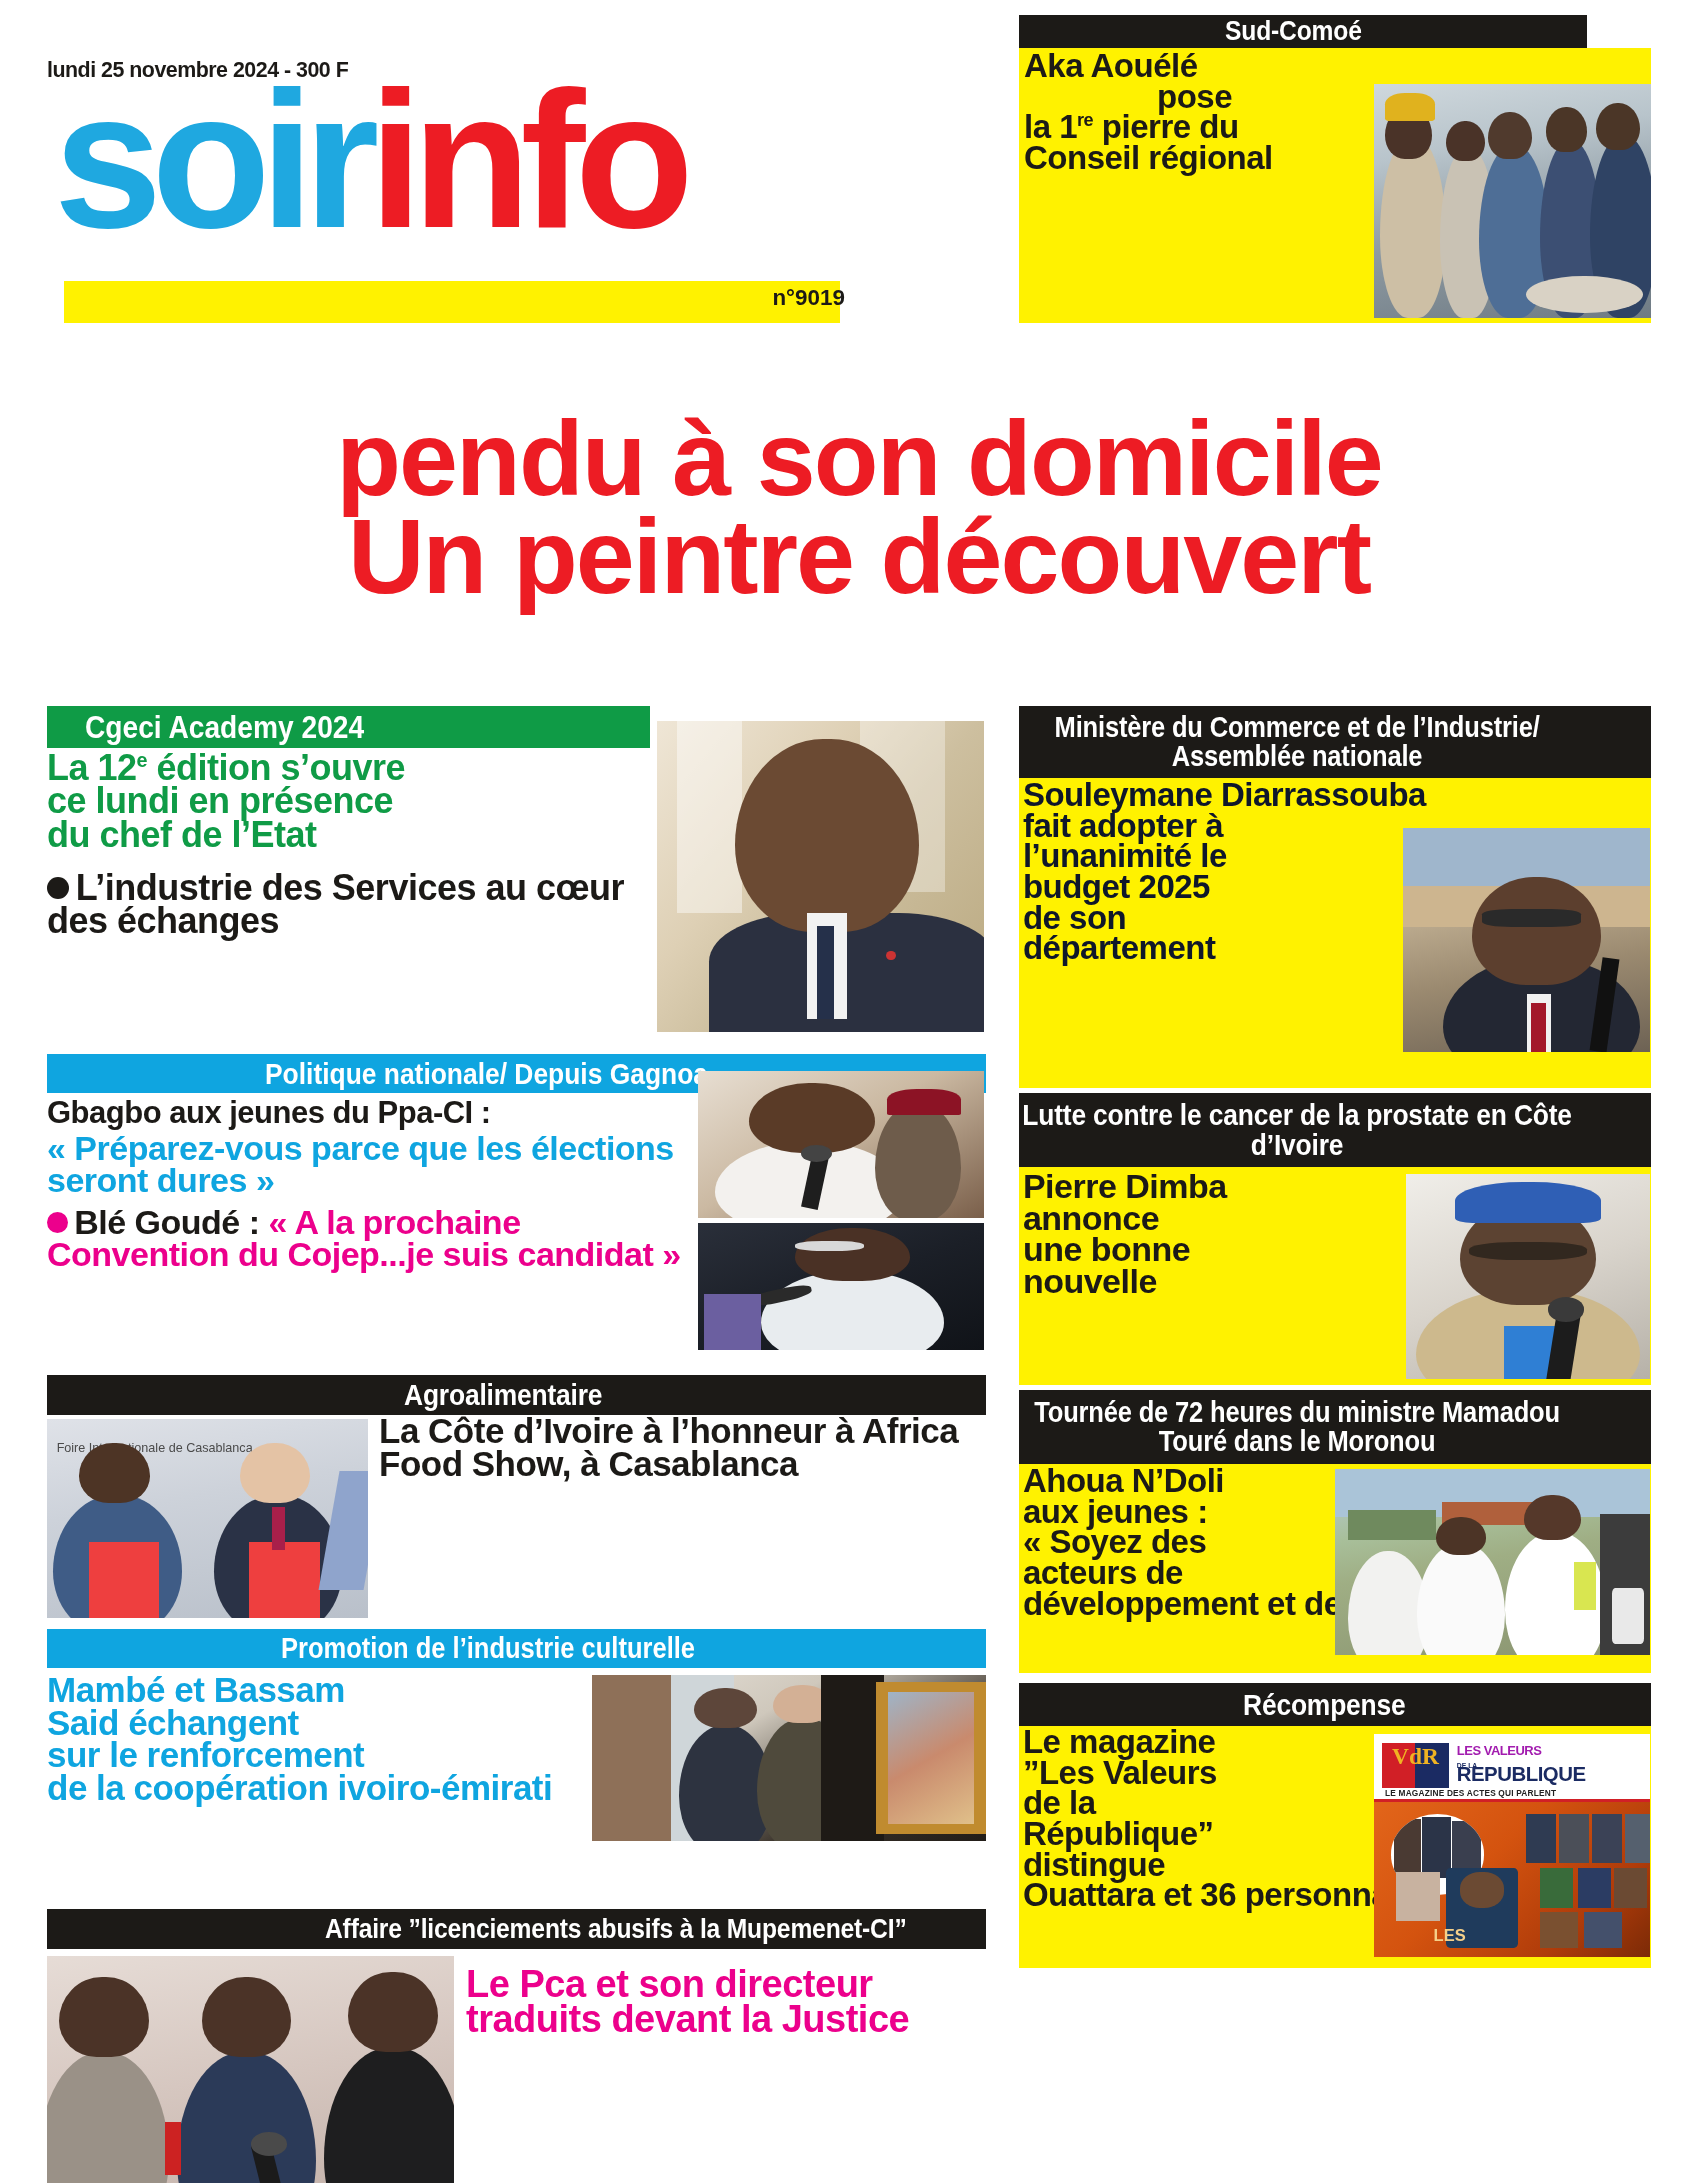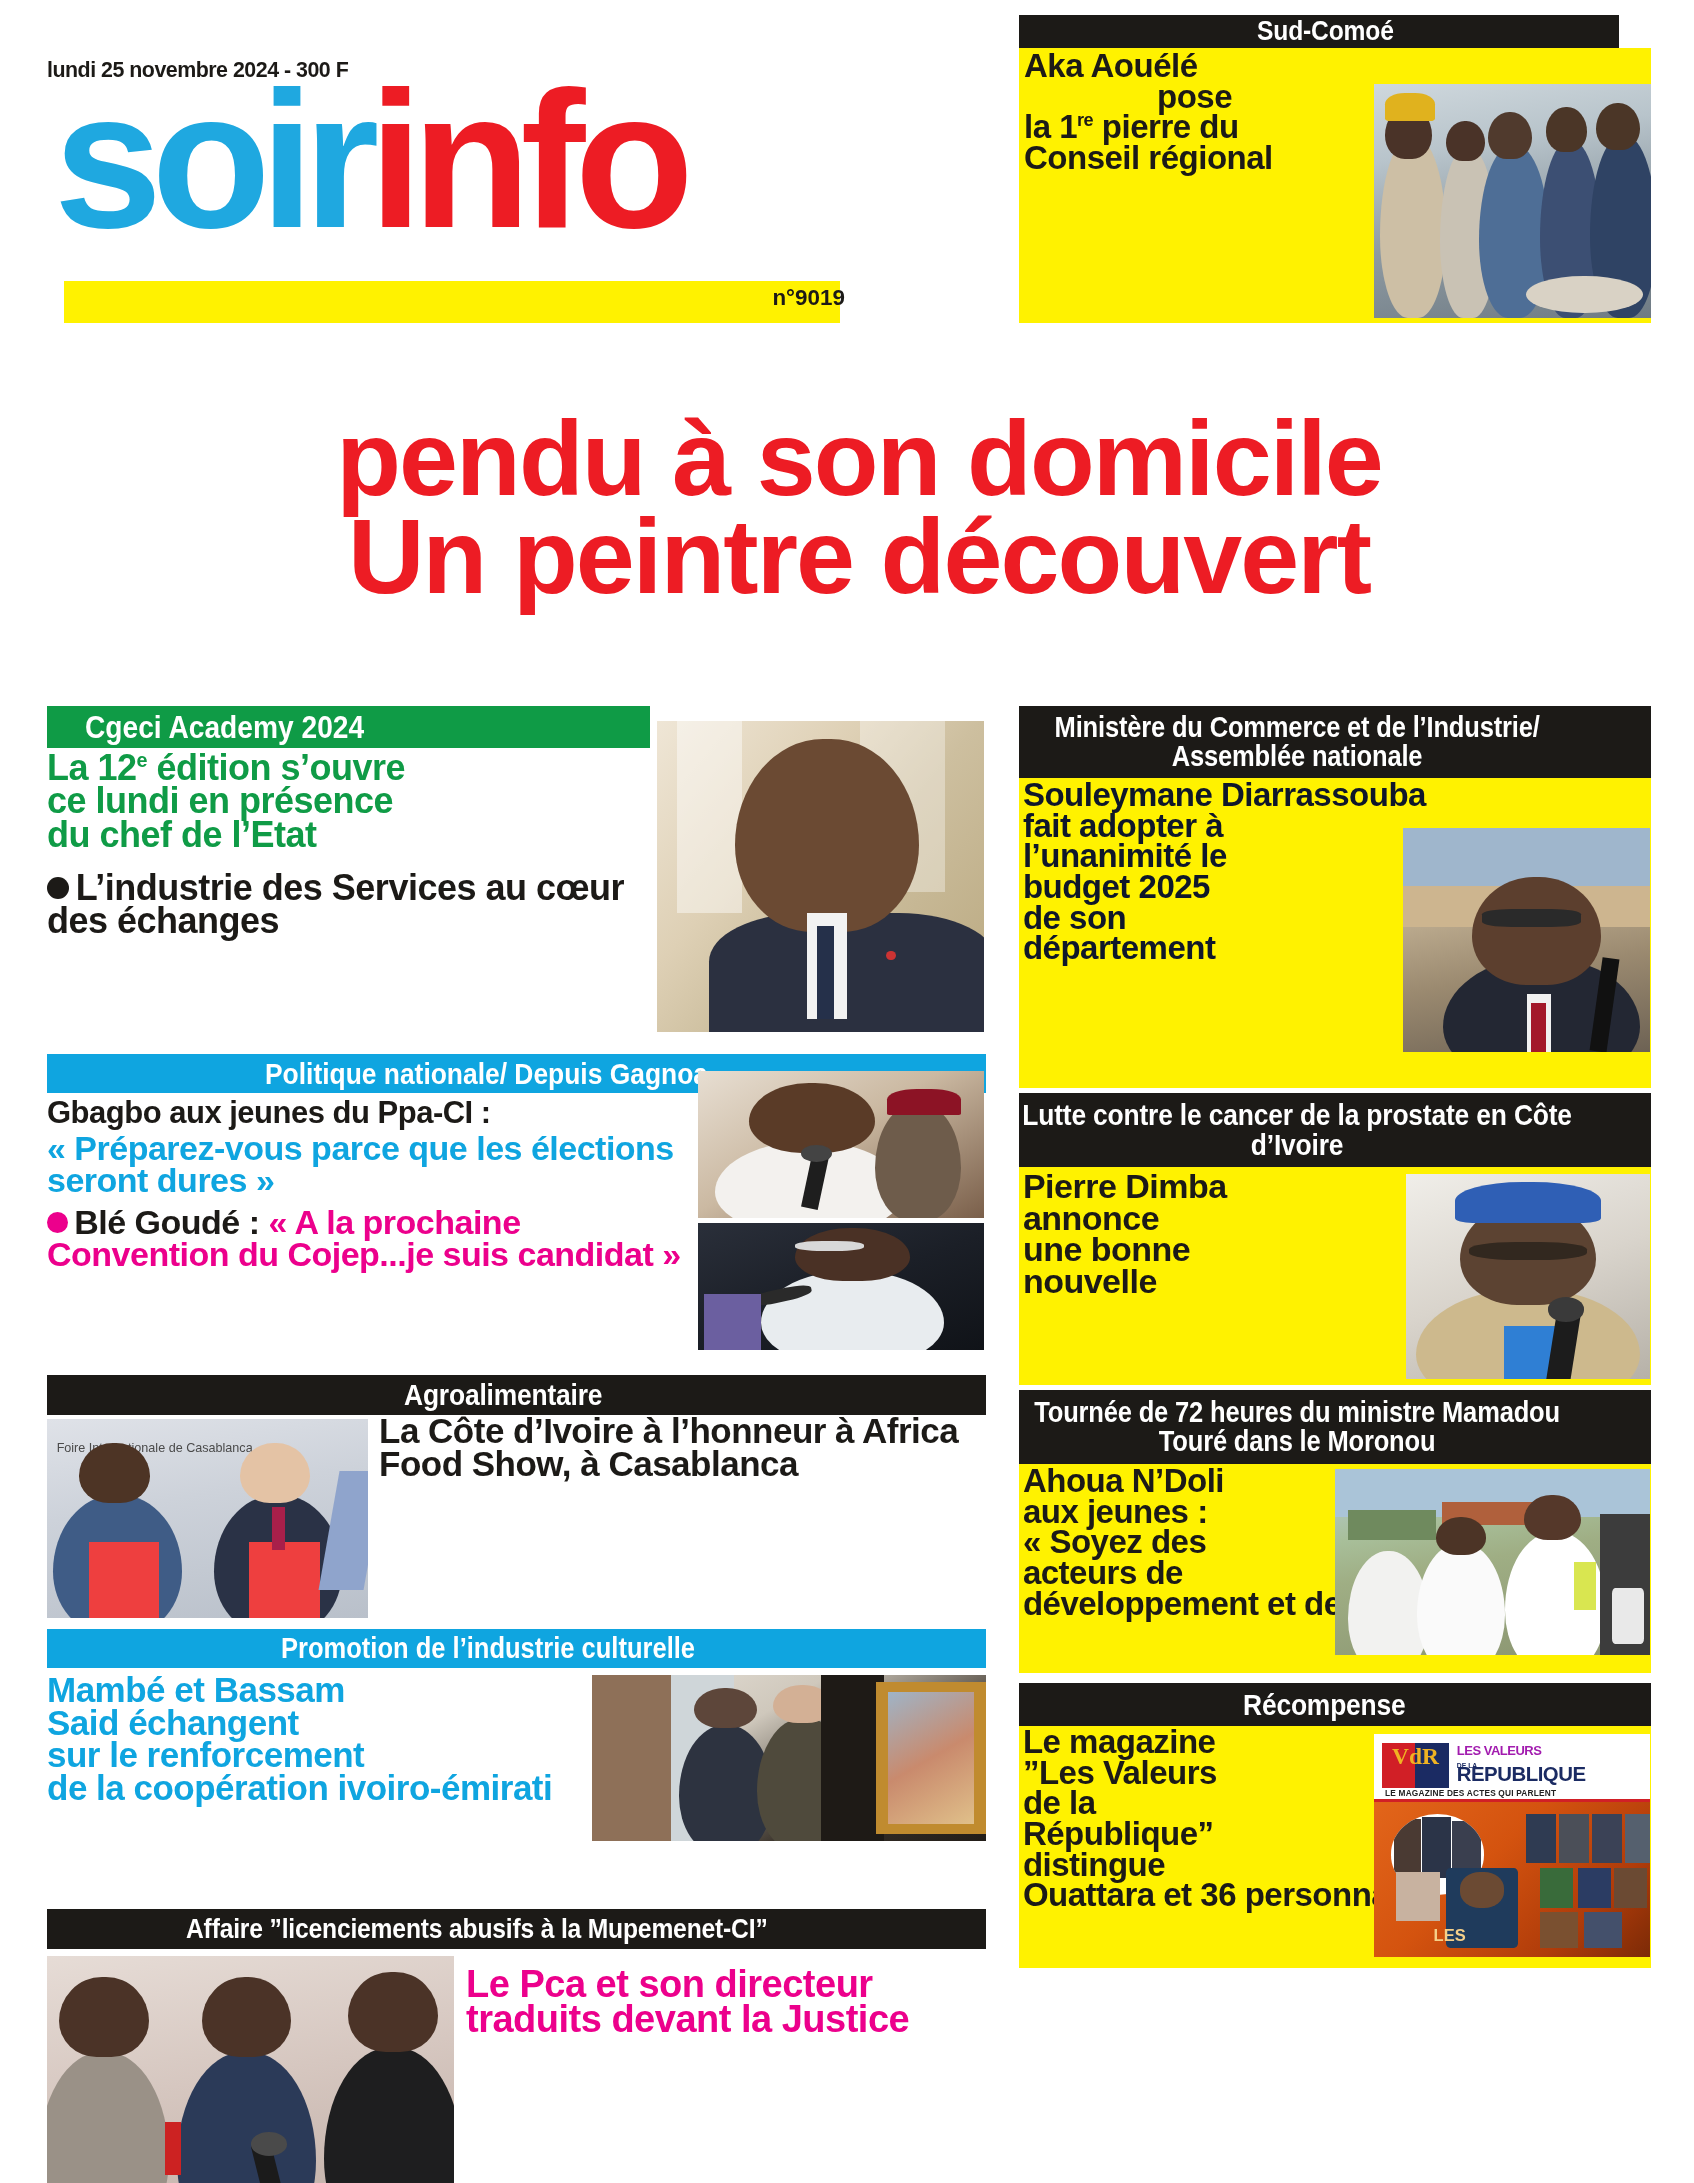--- a/index.html
+++ b/index.html
@@ -32,21 +32,21 @@
         color:#1c1a17;letter-spacing:-0.5px;white-space:nowrap;}
   #logo-wrap{position:absolute;left:47px;top:97px;width:924px;height:214px;}
   #logo-text{font-size:195px;font-weight:800;line-height:1;letter-spacing:-10.7px;
              position:absolute;left:6.8px;top:-35px;white-space:nowrap;}
   #logo-text .blue{color:#1fa8e0;}
   #logo-text .red{color:#ed1c24;}
   #yellow-bar{position:absolute;left:42px;top:281px;width:776px;height:42px;background:#fff200;margin-left:22px;}
   #issue{position:absolute;right:-4.9px;top:3.9px;font-size:22.4px;font-weight:800;color:#1c1a17;}
 
   
-  #sc-kicker{position:absolute;left:1019px;top:14.6px;width:568px;height:33px;font-size:28px;padding-left:32px;}
+  #sc-kicker{position:absolute;left:1019px;top:14.6px;width:568px;height:33px;font-size:28px;}
   #sc-yellow{position:absolute;left:1019px;top:48px;width:632px;height:275px;background:#fff200;}
   #sc-title{position:absolute;left:1024px;top:51px;width:341px;
             font-size:33px;color:#1c1a17;text-align:center;}
   #sc-photo{position:absolute;left:1374px;top:84px;width:277px;height:234px;}
 
   
   #mh-kicker{position:absolute;left:54px;top:349px;width:1598px;height:54px;font-size:41px;}
   #mh{position:absolute;left:49px;top:410px;width:1620px;
       font-size:106px;color:#ed1c24;line-height:0.92;letter-spacing:-1.9px;text-align:center;}
 
@@ -66,21 +66,21 @@
   #pn-photo2{position:absolute;left:651px;top:517px;width:286px;height:127px;}
 
   #ag-kicker{position:absolute;left:0;top:669px;width:939px;height:40px;font-size:30px;}
   #ag-photo{position:absolute;left:0;top:713px;width:321px;height:199px;}
   #ag-hl{position:absolute;left:332px;top:709px;width:607px;font-size:35px;color:#1c1a17;}
 
   #pi-kicker{position:absolute;left:0;top:923px;width:939px;height:39px;font-size:29px;}
   #pi-hl{position:absolute;left:0;top:968px;width:939px;font-size:35px;color:#0fa5e0;}
   #pi-photo{position:absolute;left:545px;top:969px;width:394px;height:166px;}
 
-  #af-kicker{position:absolute;left:0;top:1203px;width:939px;height:40px;font-size:28px;}
+  #af-kicker{position:absolute;left:0;top:1203px;width:939px;height:40px;font-size:28px;justify-content:flex-end;}
   #af-photo{position:absolute;left:0;top:1250px;width:407px;height:267px;}
   #af-hl{position:absolute;left:419px;top:1261px;width:520px;font-size:38px;color:#ec008c;}
 
   
   #R{position:absolute;left:1019px;top:706px;width:632px;}
 
   #mc-kicker{position:absolute;left:0;top:0;width:632px;height:72px;font-size:29px;}
   #mc-yellow{position:absolute;left:0;top:72px;width:632px;height:310px;background:#fff200;}
   #mc-hl{position:absolute;left:3.9px;top:74px;width:379px;font-size:33px;color:#0f172a;}
   #mc-photo{position:absolute;left:384px;top:122px;width:247px;height:224px;}

